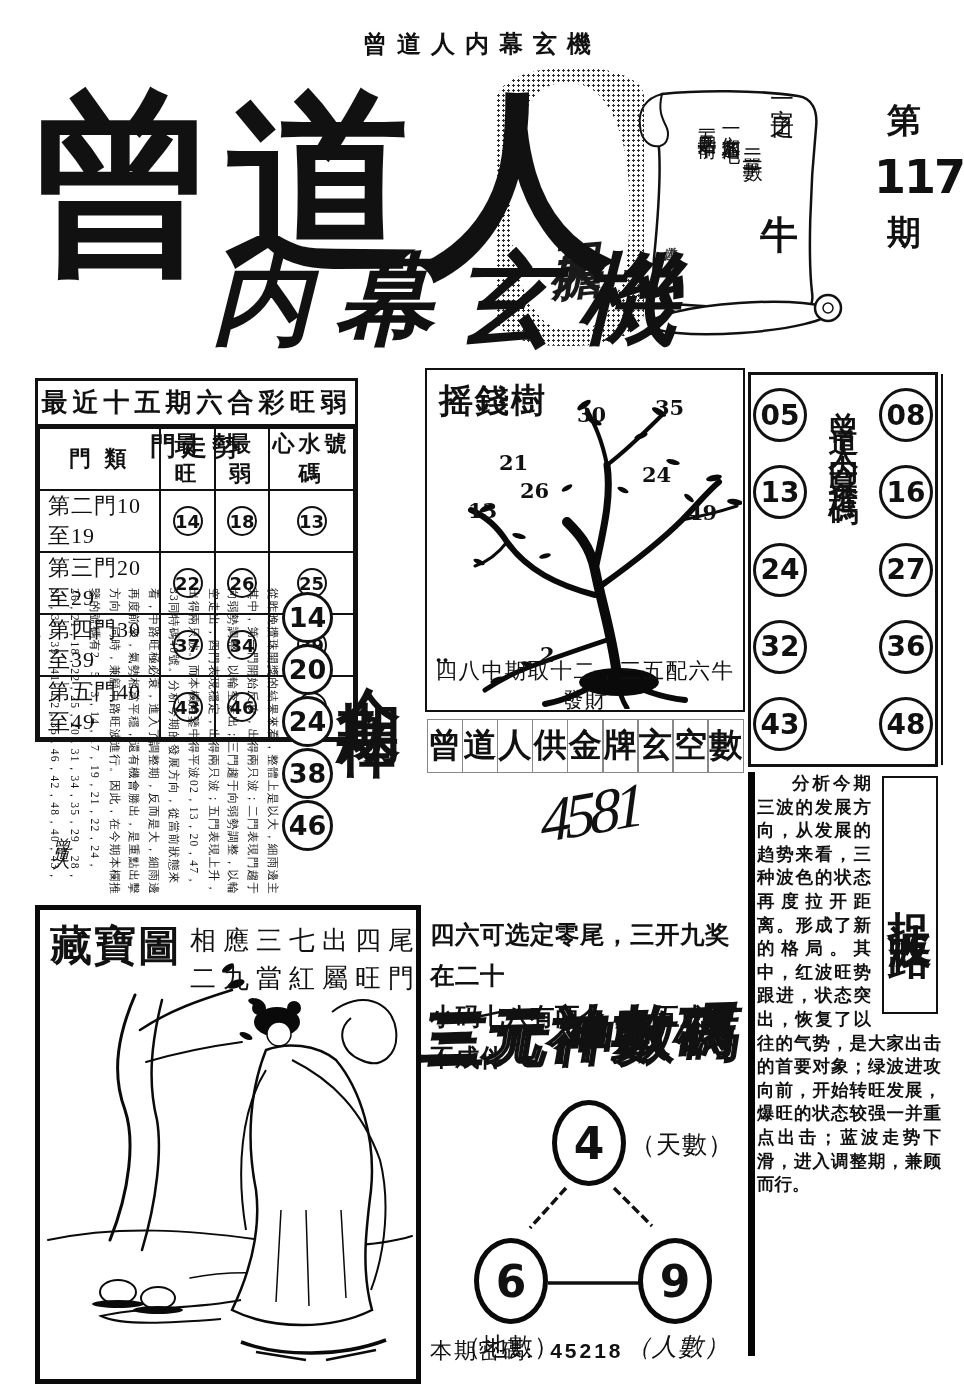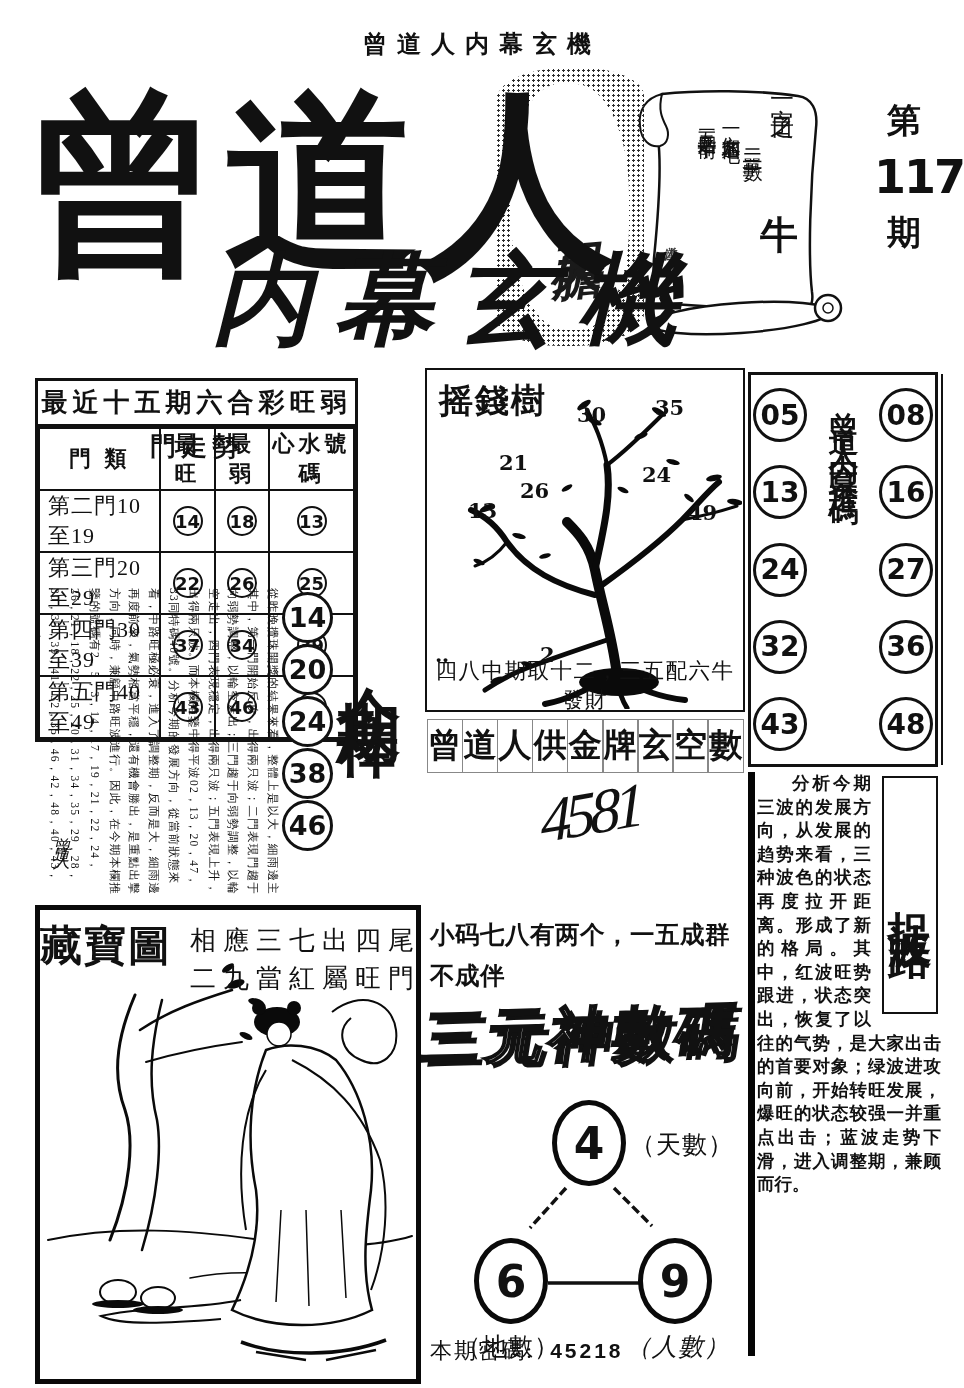--- a/index.html
+++ b/index.html
@@ -120,21 +120,21 @@
   #wave-title .v-up { font-size:44px; font-weight:900; letter-spacing:12px; line-height:56px;
     font-family:"DejaVu Sans",sans-serif; }
   #wave-text { position:absolute; left:757px; top:772px; width:184px; height:600px; overflow:hidden; }
   #wave-spacer { float:right; width:66px; height:246px; margin-left:4px; }
   #wave-text p { font-size:17.5px; line-height:23.6px; text-align:justify; text-indent:2em;
     font-weight:600; }
 
   
   #treasure { position:absolute; left:35px; top:905px; width:386px; height:479px;
     border:5px solid #0a0a0a; background:#fff; }
-  #tr-title { position:absolute; left:0; top:8px; font-size:42px; font-weight:900;
+  #tr-title { position:absolute; left:10px; top:8px; font-size:42px; font-weight:900;
     letter-spacing:2px; background:#fff; z-index:2; font-family:"DejaVu Sans",sans-serif; }
   #tr-verse { position:absolute; left:150px; top:12px; font-size:26px; line-height:38px;
     letter-spacing:7px; z-index:2; white-space:nowrap; }
   #treasure svg, #moneytree svg { position:absolute; left:0; top:0; }
 </style>
 </head>
 <body>
 
 <div id="page">
 
@@ -276,20 +276,21 @@
     <span>金</span>
     <span>牌</span>
     <span>玄</span>
     <span>空</span>
     <span>數</span>
   </div>
 
   <div id="handwriting">4581</div>
 
   <div id="mystic">
+    <div>四六可选定零尾，三开九奖在二十</div>
     <div>小码七八有两个，一五成群不成伴</div>
   </div>
 
   <div id="sanyuan-title">三元神數碼</div>
   <div id="sanyuan-diagram">
     <svg width="320" height="270" viewBox="0 0 320 270">
       <line x1="138" y1="102" x2="102" y2="142" stroke="#111" stroke-width="3.5" stroke-dasharray="9 4"></line>
       <line x1="186" y1="102" x2="224" y2="140" stroke="#111" stroke-width="3.5" stroke-dasharray="9 4"></line>
       <line x1="120" y1="197" x2="212" y2="197" stroke="#111" stroke-width="3.5"></line>
     </svg>

